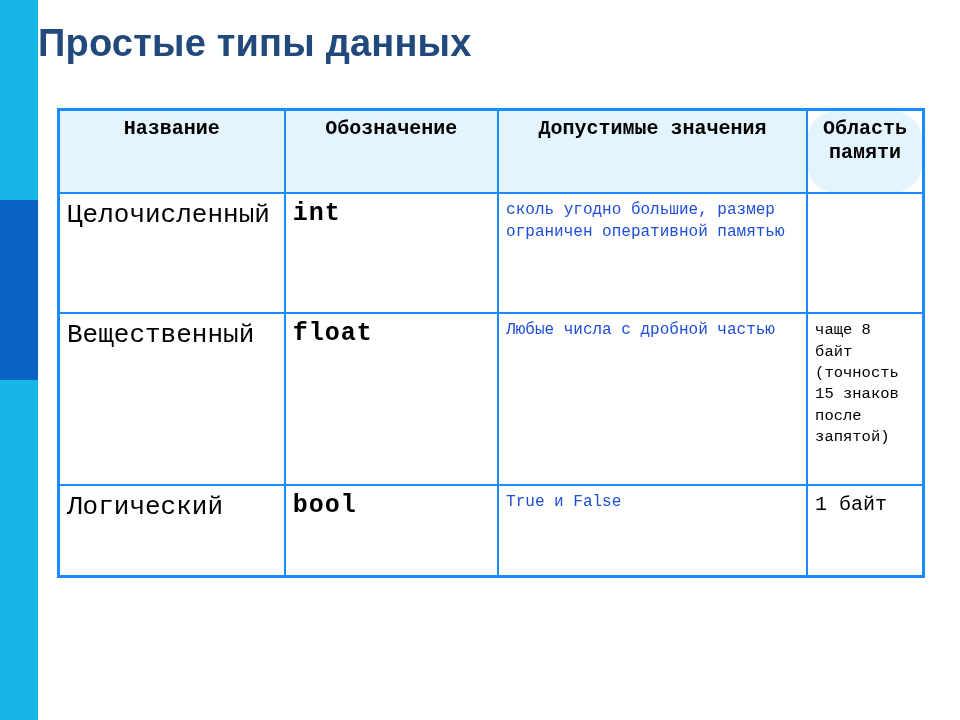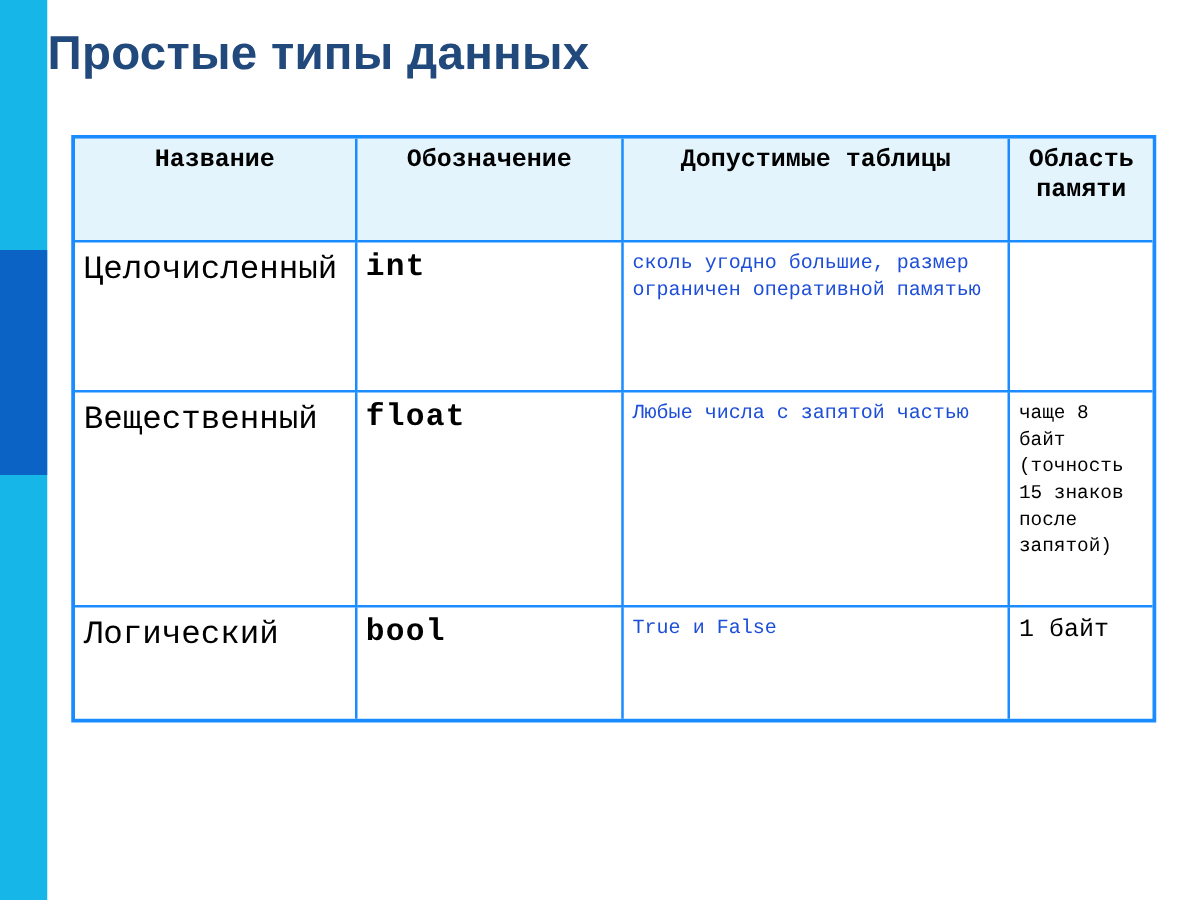--- a/index.html
+++ b/index.html
@@ -93,21 +93,21 @@
   table.dtable tr:last-child td { border-bottom: none; }
   table.dtable td:first-child,
   table.dtable th:first-child { border-left: none; }
   table.dtable td:last-child,
   table.dtable th:last-child { border-right: none; }
 
   
   .c1 { width: 221px; }
   .c2 { width: 210px; }
   .c3 { width: 304px; }
-  .c4 { width: 113px; }
+  .c4 { width: 113px; border-radius: 29px; }
 
   thead th {
     background: #e3f4fc;
     text-align: center;
     vertical-align: middle;
     font-size: 20px;
     font-weight: bold;
     color: #000000;
     line-height: 1.18;
     height: 82px;
@@ -168,37 +168,37 @@
       <colgroup>
         <col class="c1">
           <col class="c2">
           <col class="c3">
           <col class="c4">
       </colgroup>
       <thead>
         <tr>
           <th class="c1">Название</th>
           <th class="c2">Обозначение</th>
-          <th class="c3">Допустимые таблицы</th>
+          <th class="c3">Допустимые значения</th>
           <th class="c4">Область памяти</th>
         </tr>
       </thead>
       <tbody>
 
         <tr class="r1">
           <td class="c1 row-name">Целочисленный</td>
           <td class="c2 row-code">int</td>
           <td class="c3 row-values">сколь угодно большие, размер ограничен оперативной памятью</td>
           <td class="c4 row-mem cell-empty"></td>
         </tr>
 
         <tr class="r2">
           <td class="c1 row-name">Вещественный</td>
           <td class="c2 row-code">float</td>
-          <td class="c3 row-values indent">Любые числа с запятой частью</td>
+          <td class="c3 row-values indent">Любые числа с дробной частью</td>
           <td class="c4 row-mem small">чаще 8 байт (точность 15 знаков после запятой)</td>
         </tr>
 
 
         <tr class="r4">
           <td class="c1 row-name">Логический</td>
           <td class="c2 row-code">bool</td>
           <td class="c3 row-values indent">True и False</td>
           <td class="c4 row-mem">1 байт</td>
         </tr>

